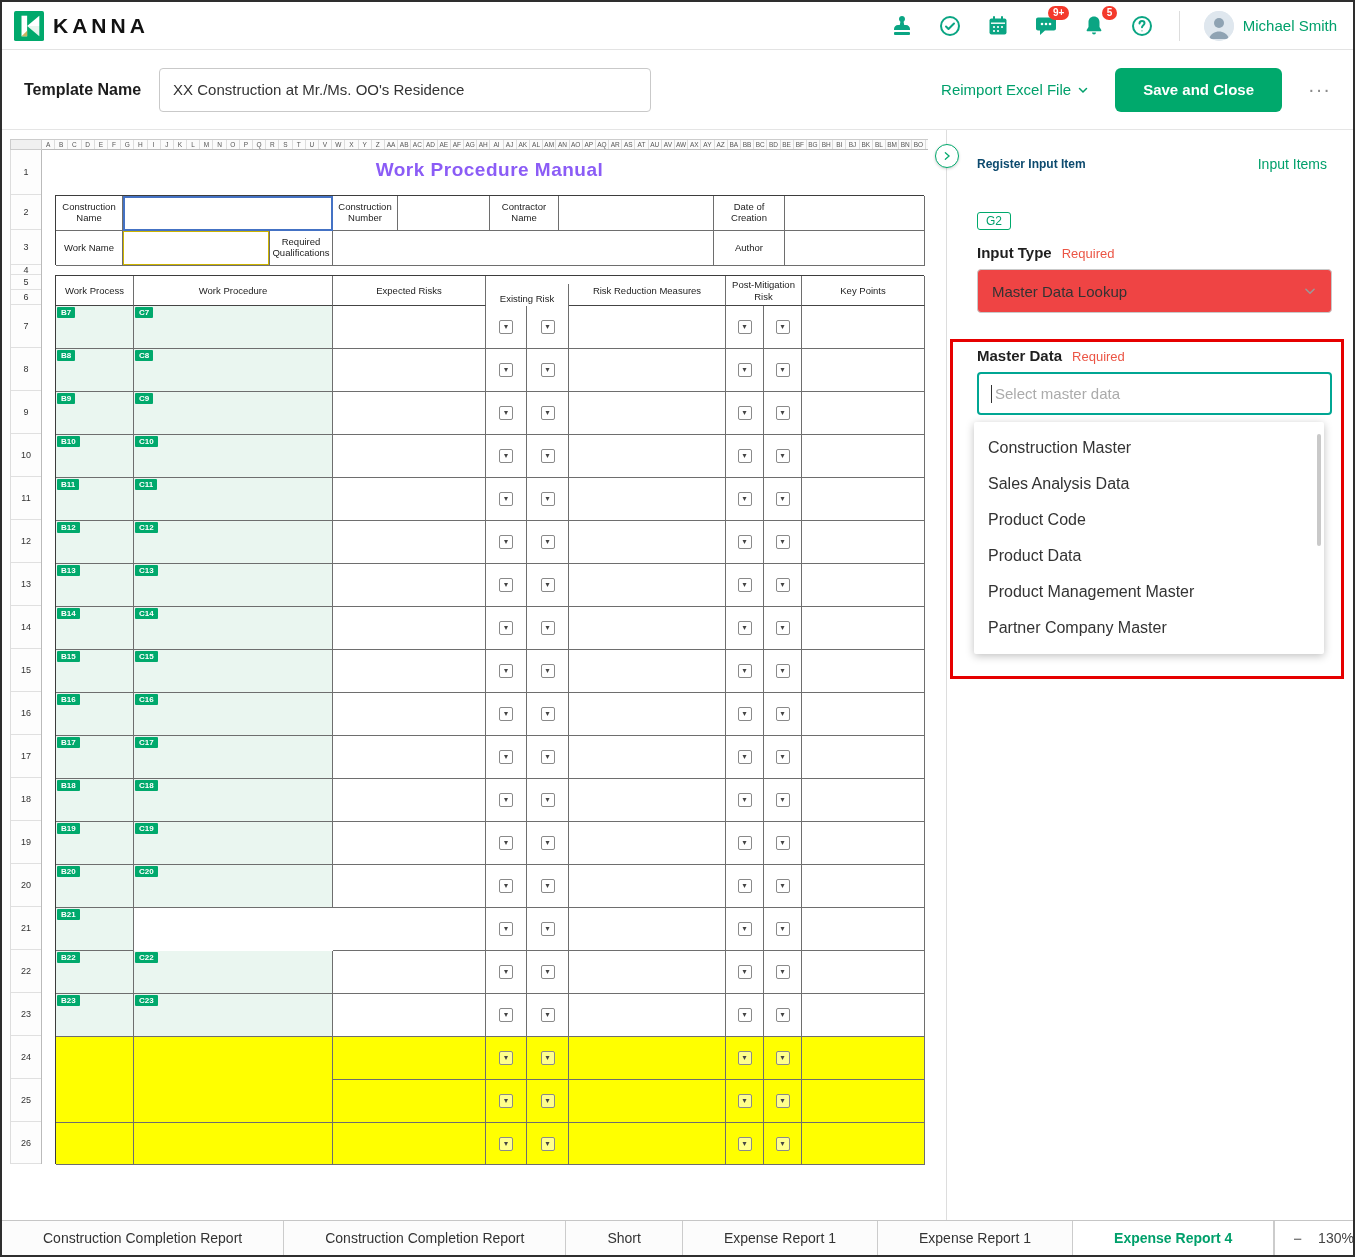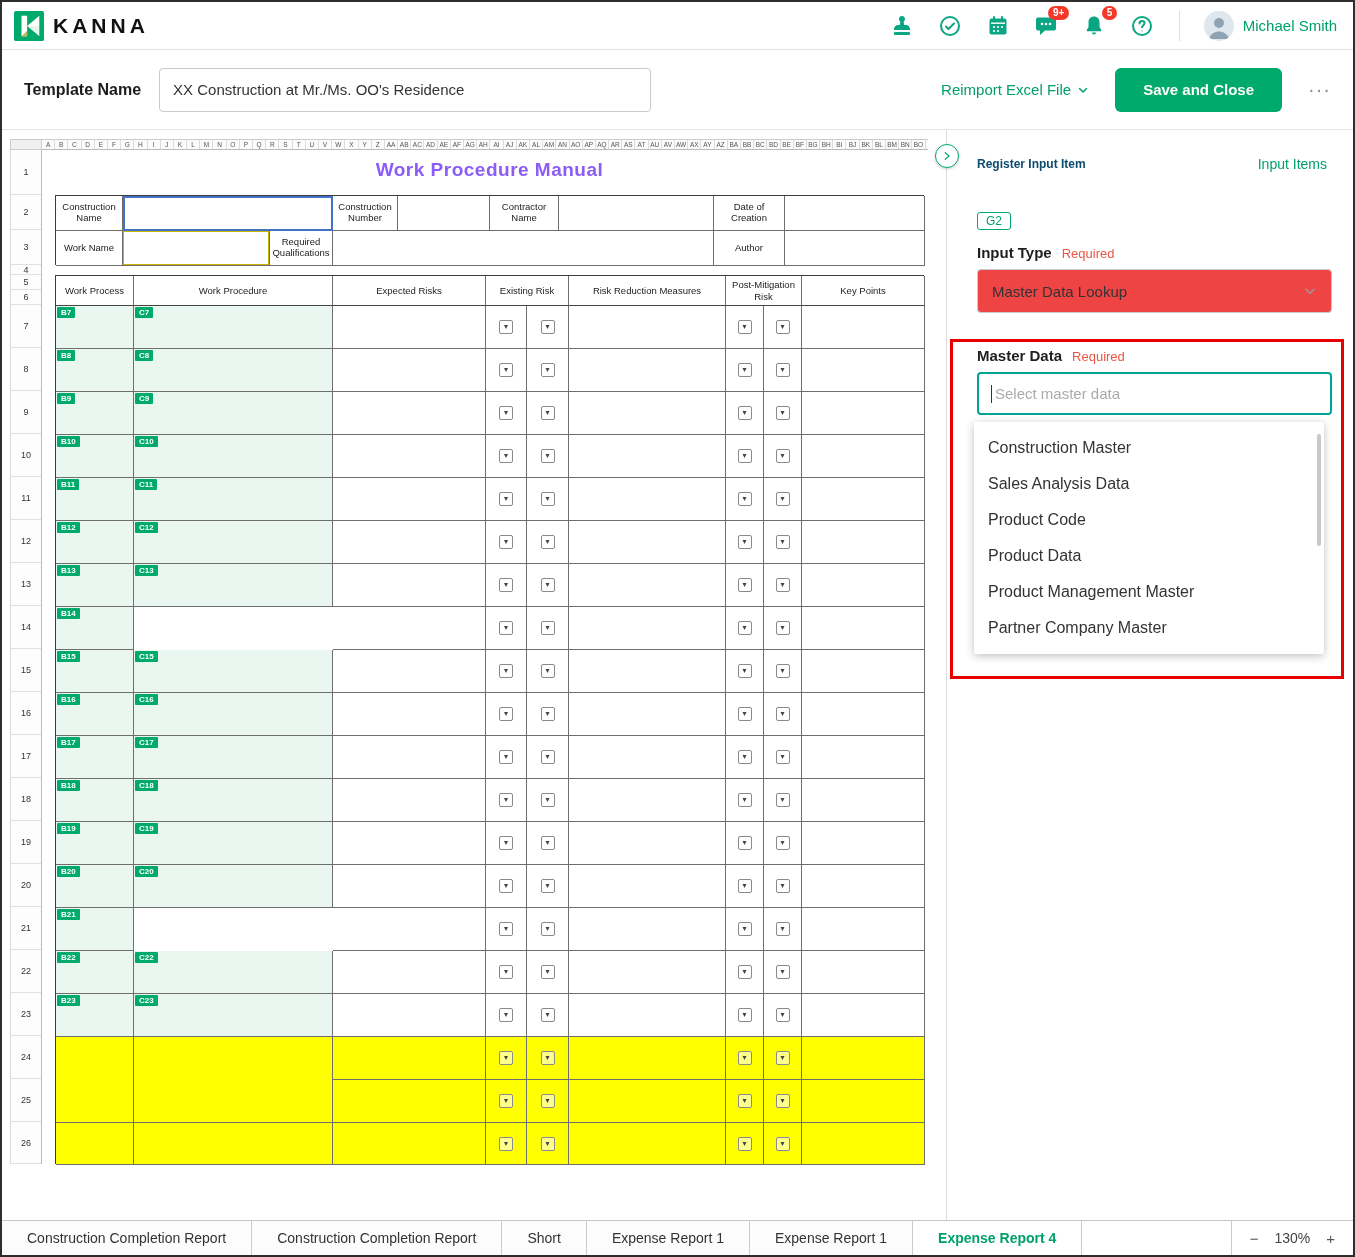--- a/index.html
+++ b/index.html
@@ -73,21 +73,21 @@
   .md-input { margin-left:30px; width:355px; height:43px; border:2px solid #00A693; border-radius:4px; display:flex; align-items:center; padding:0 12px; background:#fff; cursor:text; }
   .caret { width:1px; height:18px; background:#333; margin-right:3px; }
   .ph { color:#ababab; font-size:15px; }
   .md-menu { position:absolute; left:27px; top:292px; width:350px; background:#fff; box-shadow:0 2px 8px rgba(0,0,0,0.25); border-radius:2px; padding:8px 0; z-index:3; }
   .md-item { height:36px; line-height:36px; padding:0 14px; font-size:16px; color:#333; cursor:pointer; white-space:nowrap; }
   .md-scroll { position:absolute; right:3px; top:12px; width:4px; height:112px; background:#c9c9c9; border-radius:2px; }
   .red-box { position:absolute; left:3px; top:209px; width:394px; height:340px; border:3px solid #E60000; z-index:5; pointer-events:none; }
 
   
   .tabbar { height:35px; border-top:1px solid #c6c6c6; display:flex; align-items:stretch; background:#fff; }
-  .tab { display:flex; align-items:center; justify-content:center; padding:0 25px; border-right:1px solid #ccc; font-size:14px; color:#333; background:#fcfcfc; white-space:nowrap; cursor:pointer; }
+  .tab { display:flex; align-items:center; justify-content:center; padding:0 41px; border-right:1px solid #ccc; font-size:14px; color:#333; background:#fcfcfc; white-space:nowrap; cursor:pointer; }
   .tab.active { background:#fff; color:#00A06B; font-weight:bold; }
   .zoom { margin-left:auto; display:flex; align-items:center; gap:16px; padding:0 18px; border-left:1px solid #ccc; color:#444; font-size:14px; }
   .zoom-btn { cursor:pointer; color:#555; font-size:15px; }
 </style>
 </head>
 <body>
 
 <div class="app">
 
   <header class="topbar">
@@ -317,21 +317,21 @@
         <div id="mainTable">
             <div class="tcell th" style="left: 0px; top: 0px; width: 78px; height: 30px;">
               <span>Work Process</span>
             </div>
             <div class="tcell th" style="left: 78px; top: 0px; width: 199px; height: 30px;">
               <span>Work Procedure</span>
             </div>
             <div class="tcell th" style="left: 277px; top: 0px; width: 153px; height: 30px;">
               <span>Expected Risks</span>
             </div>
-            <div class="tcell th" style="left: 430px; top: 0px; width: 83px; height: 30px;">
+            <div class="tcell th" style="left: 430px; top: 8px; width: 83px; height: 30px;">
               <span>Existing Risk</span>
             </div>
             <div class="tcell th" style="left: 513px; top: 0px; width: 157px; height: 30px;">
               <span>Risk Reduction Measures</span>
             </div>
             <div class="tcell th" style="left: 670px; top: 0px; width: 76px; height: 30px;">
               <span>Post-Mitigation Risk</span>
             </div>
             <div class="tcell th" style="left: 746px; top: 0px; width: 123px; height: 30px;">
               <span>Key Points</span>
@@ -478,20 +478,23 @@
             <div class="tcell" style="left: 513px; top: 288px; width: 157px; height: 43px;"></div>
             <div class="tcell ddcell" style="left: 670px; top: 288px; width: 38px; height: 43px;">
               <div class="dd">▾</div>
             </div>
             <div class="tcell ddcell" style="left: 708px; top: 288px; width: 38px; height: 43px;">
               <div class="dd">▾</div>
             </div>
             <div class="tcell" style="left: 746px; top: 288px; width: 123px; height: 43px;"></div>
             <div class="tcell green" style="left: 0px; top: 331px; width: 78px; height: 43px;">
               <div class="tag">B14</div>
+            </div>
+            <div class="tcell green" style="left: 78px; top: 331px; width: 199px; height: 43px;">
+              <div class="tag">C14</div>
             </div>
             <div class="tcell" style="left: 277px; top: 331px; width: 153px; height: 43px;"></div>
             <div class="tcell ddcell" style="left: 430px; top: 331px; width: 41px; height: 43px;">
               <div class="dd">▾</div>
             </div>
             <div class="tcell ddcell" style="left: 471px; top: 331px; width: 42px; height: 43px;">
               <div class="dd">▾</div>
             </div>
             <div class="tcell" style="left: 513px; top: 331px; width: 157px; height: 43px;"></div>
             <div class="tcell ddcell" style="left: 670px; top: 331px; width: 38px; height: 43px;">

